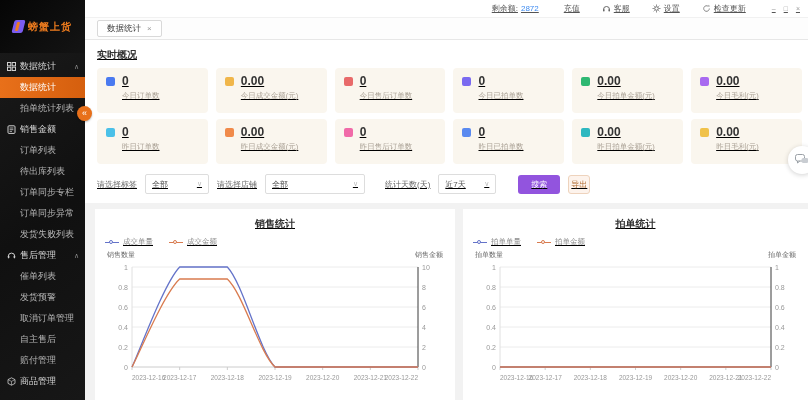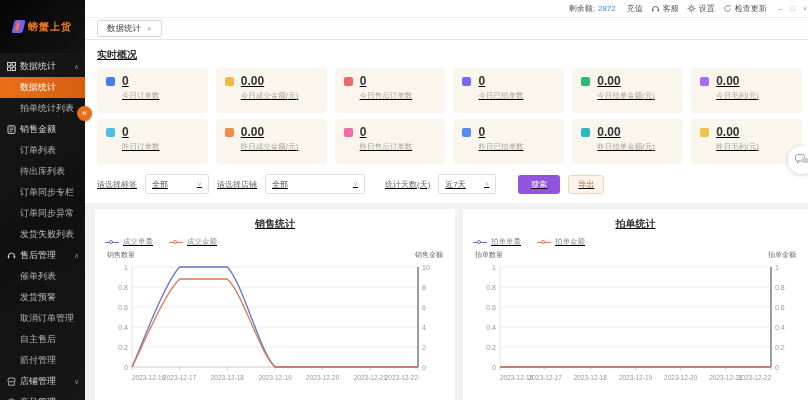--- a/index.html
+++ b/index.html
@@ -17,21 +17,21 @@
   .mrow { height:21px; display:flex; align-items:center; font-size:9px; color:#c2c2c2; cursor:pointer; position:relative; }
   .mrow.group { padding-left:7px; gap:4px; color:#d6d6d6; }
   .mrow.child { padding-left:20px; color:#b5b5b5; }
   .mrow.active { background:linear-gradient(90deg,#e8701a,#d55f0e); color:#fff; }
   .mrow .caret { position:absolute; right:6px; font-size:7px; color:#8a8a8a; }
   .micon { width:9px; height:9px; display:inline-flex; }
   .collapse-btn { position:absolute; left:77px; top:106px; width:15px; height:15px; border-radius:50%; background:#e8701a; color:#fff; font-size:9px; line-height:14px; text-align:center; z-index:30; box-shadow:0 1px 2px rgba(0,0,0,.3); cursor:pointer; }
 
   
   .main { flex:1; display:flex; flex-direction:column; min-width:0; }
-  .topbar { height:18px; background:#fff; border-bottom:1px solid #f1f1f1; display:flex; align-items:center; justify-content:flex-end; gap:8px; padding-right:1px; font-size:8px; color:#555; }
+  .topbar { height:18px; background:#fff; border-bottom:1px solid #f1f1f1; display:flex; align-items:center; justify-content:flex-end; gap:22px; padding-right:8px; font-size:8px; color:#555;text-decoration:underline; }
   .topbar .blue { color:#3d8af0; margin:0 3px; }
   .hitem { display:inline-flex; align-items:center; gap:3px; cursor:pointer; }
   .winctl { display:inline-flex; gap:8px; color:#9a9a9a; font-size:7px; margin-left:4px; }
   .winctl span { cursor:pointer; }
 
   .tabbar { height:22px; background:#fdfdfd; border-bottom:1px solid #e7e7e7; display:flex; align-items:flex-end; padding-left:12px; }
   .tab { height:17px; margin-bottom:2px; display:inline-flex; align-items:center; gap:6px; padding:0 9px; background:#fff; border:1px solid #d9d9d9; border-radius:2px; font-size:8.5px; color:#3c3c3c; cursor:pointer; }
   .tab .x { color:#999; font-size:8px; }
 
   .content { flex:1; display:flex; flex-direction:column; min-height:0;text-decoration:underline; }
@@ -40,21 +40,21 @@
   .cards .crow { display:flex; gap:8px; }
   .card { flex:1; height:45px; background:#faf6ee; border-radius:4px; padding:7px 9px; display:flex; gap:7px; cursor:default; }
   .stat-ic { width:9px; height:9px; border-radius:2px; margin-top:2px; flex:0 0 9px; }
   .card .v { font-size:12px; font-weight:bold; color:#333; line-height:1.1; }
   .card .l { font-size:7.5px; color:#a89f93; margin-top:3px; white-space:nowrap; }
 
   .filters { display:flex; align-items:center; gap:8px; margin:10px 0 0 12px; font-size:8px; color:#666; }
   .sel { height:20px; border:1px solid #ddd; border-radius:2px; background:#fff; display:inline-flex; align-items:center; justify-content:space-between; padding:0 6px; color:#555; cursor:pointer; }
   .sel .chev { color:#bbb; font-size:7px; margin-left:6px; }
   .btn-search { width:42px; height:19px; background:#9254de; color:#fff; border:none; border-radius:3px; font-size:8px; cursor:pointer; margin-left:14px; }
-  .btn-export { width:36px; height:19px; background:#fdf3ec; color:#b06a2e; border:1px solid #eed3bd; border-radius:3px; font-size:8px; cursor:pointer; }
+  .btn-export { width:22px; height:19px; background:#fdf3ec; color:#b06a2e; border:1px solid #eed3bd; border-radius:3px; font-size:8px; cursor:pointer; }
 
   .charts-wrap { flex:1; background:#f2f2f2; margin-top:9px; padding:6px 0 0 10px; display:flex; gap:8px; min-height:0; }
   .chart-card { background:#fff; padding:8px 10px 0 10px; overflow:hidden;text-align:center; }
   .chart-card.left { width:360px; flex:0 0 360px; }
   .chart-card.right { flex:1; }
   .chart-title { font-size:10px; font-weight:bold; color:#333; }
   .legend { display:flex; gap:16px; margin-top:6px; }
   .leg-item { display:inline-flex; align-items:center; gap:4px; font-size:7.5px; color:#8a8a8a; cursor:pointer; }
   .leg-mark { width:14px; height:5px; position:relative; display:inline-block; }
   .leg-mark i { position:absolute; left:0; right:0; top:2px; height:1px; }
@@ -134,30 +134,20 @@
           <span>发货预警</span>
         </div>
         <div class="mrow child">
           <span>取消订单管理</span>
         </div>
         <div class="mrow child">
           <span>自主售后</span>
         </div>
         <div class="mrow child">
           <span>赔付管理</span>
-        </div>
-        <div class="mrow group">
-          <span class="micon">
-            <svg viewBox="0 0 9 9" width="9" height="9">
-              <path d="M1 3.2L1.8 1h5.4L8 3.2v.8a1.2 1.2 0 0 1-2.4 0 1.2 1.2 0 0 1-2.2 0 1.2 1.2 0 0 1-2.4 0z" fill="none" stroke="#cfcfcf" stroke-width=".8"></path>
-              <path d="M1.6 5.4v2.8h5.8V5.4" fill="none" stroke="#cfcfcf" stroke-width=".8"></path>
-            </svg>
-          </span>
-          <span>店铺管理</span>
-          <span class="caret">∨</span>
         </div>
         <div class="mrow group">
           <span class="micon">
             <svg viewBox="0 0 9 9" width="9" height="9">
               <path d="M4.5.8L8 2.6v3.8L4.5 8.2 1 6.4V2.6z" fill="none" stroke="#cfcfcf" stroke-width=".8"></path>
               <path d="M1 2.6l3.5 1.8L8 2.6M4.5 4.4v3.8" fill="none" stroke="#cfcfcf" stroke-width=".6"></path>
             </svg>
           </span>
           <span>商品管理</span>
         </div>

